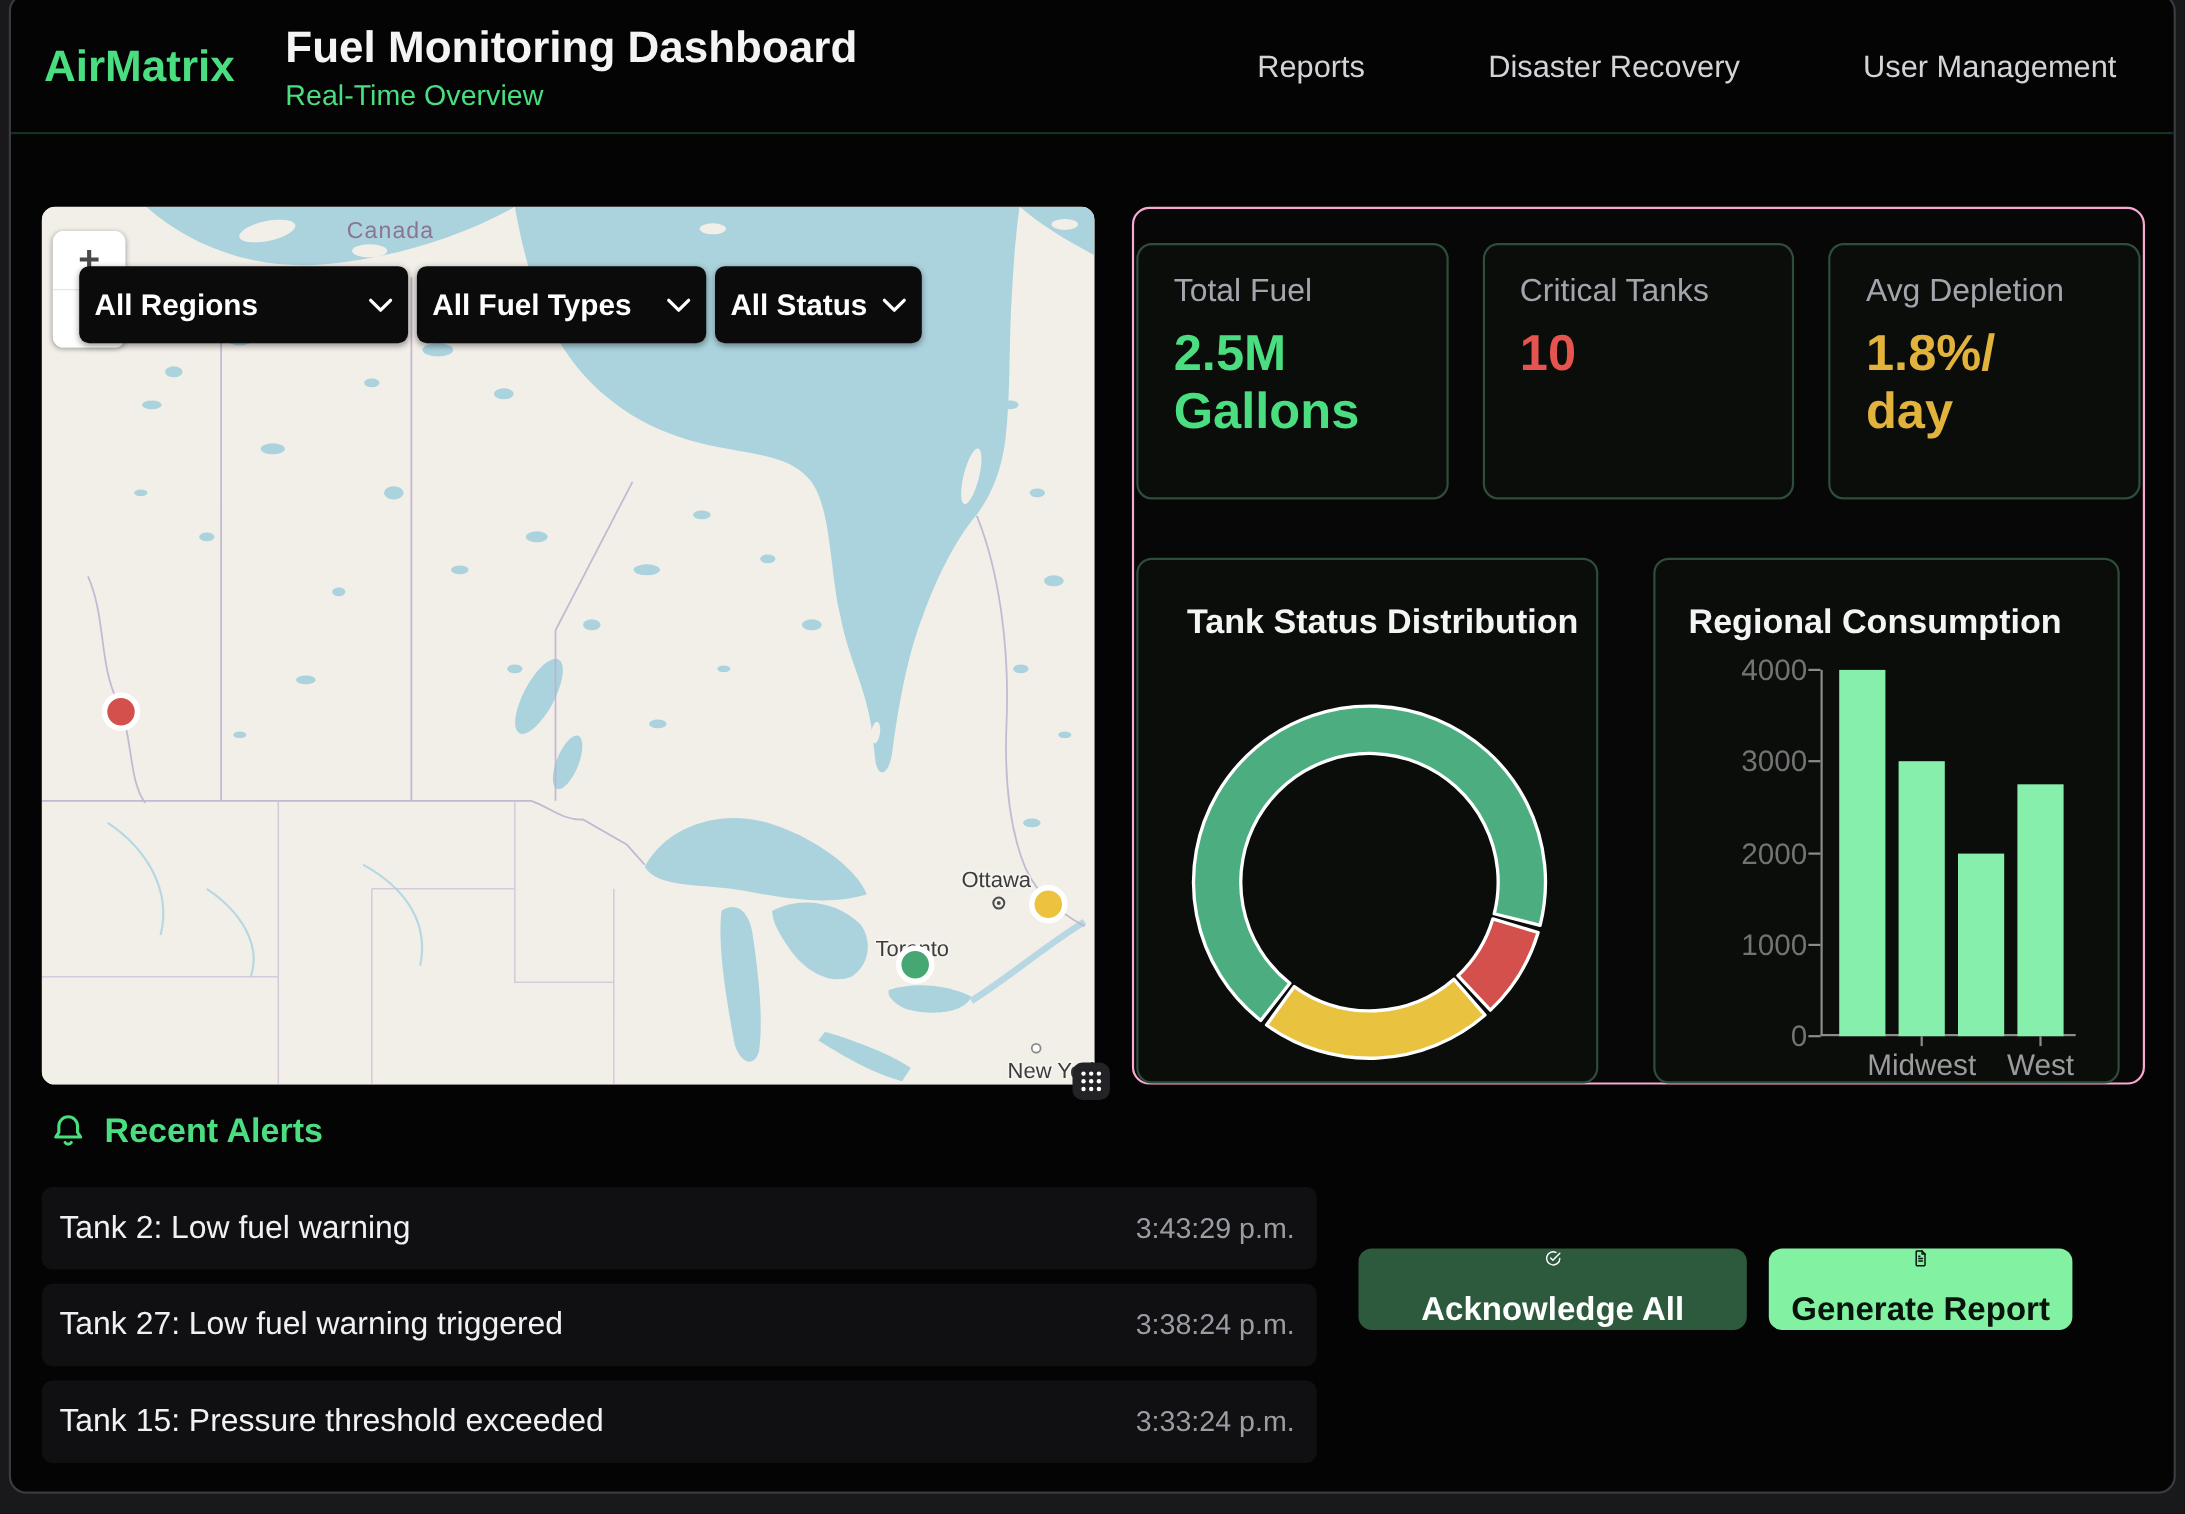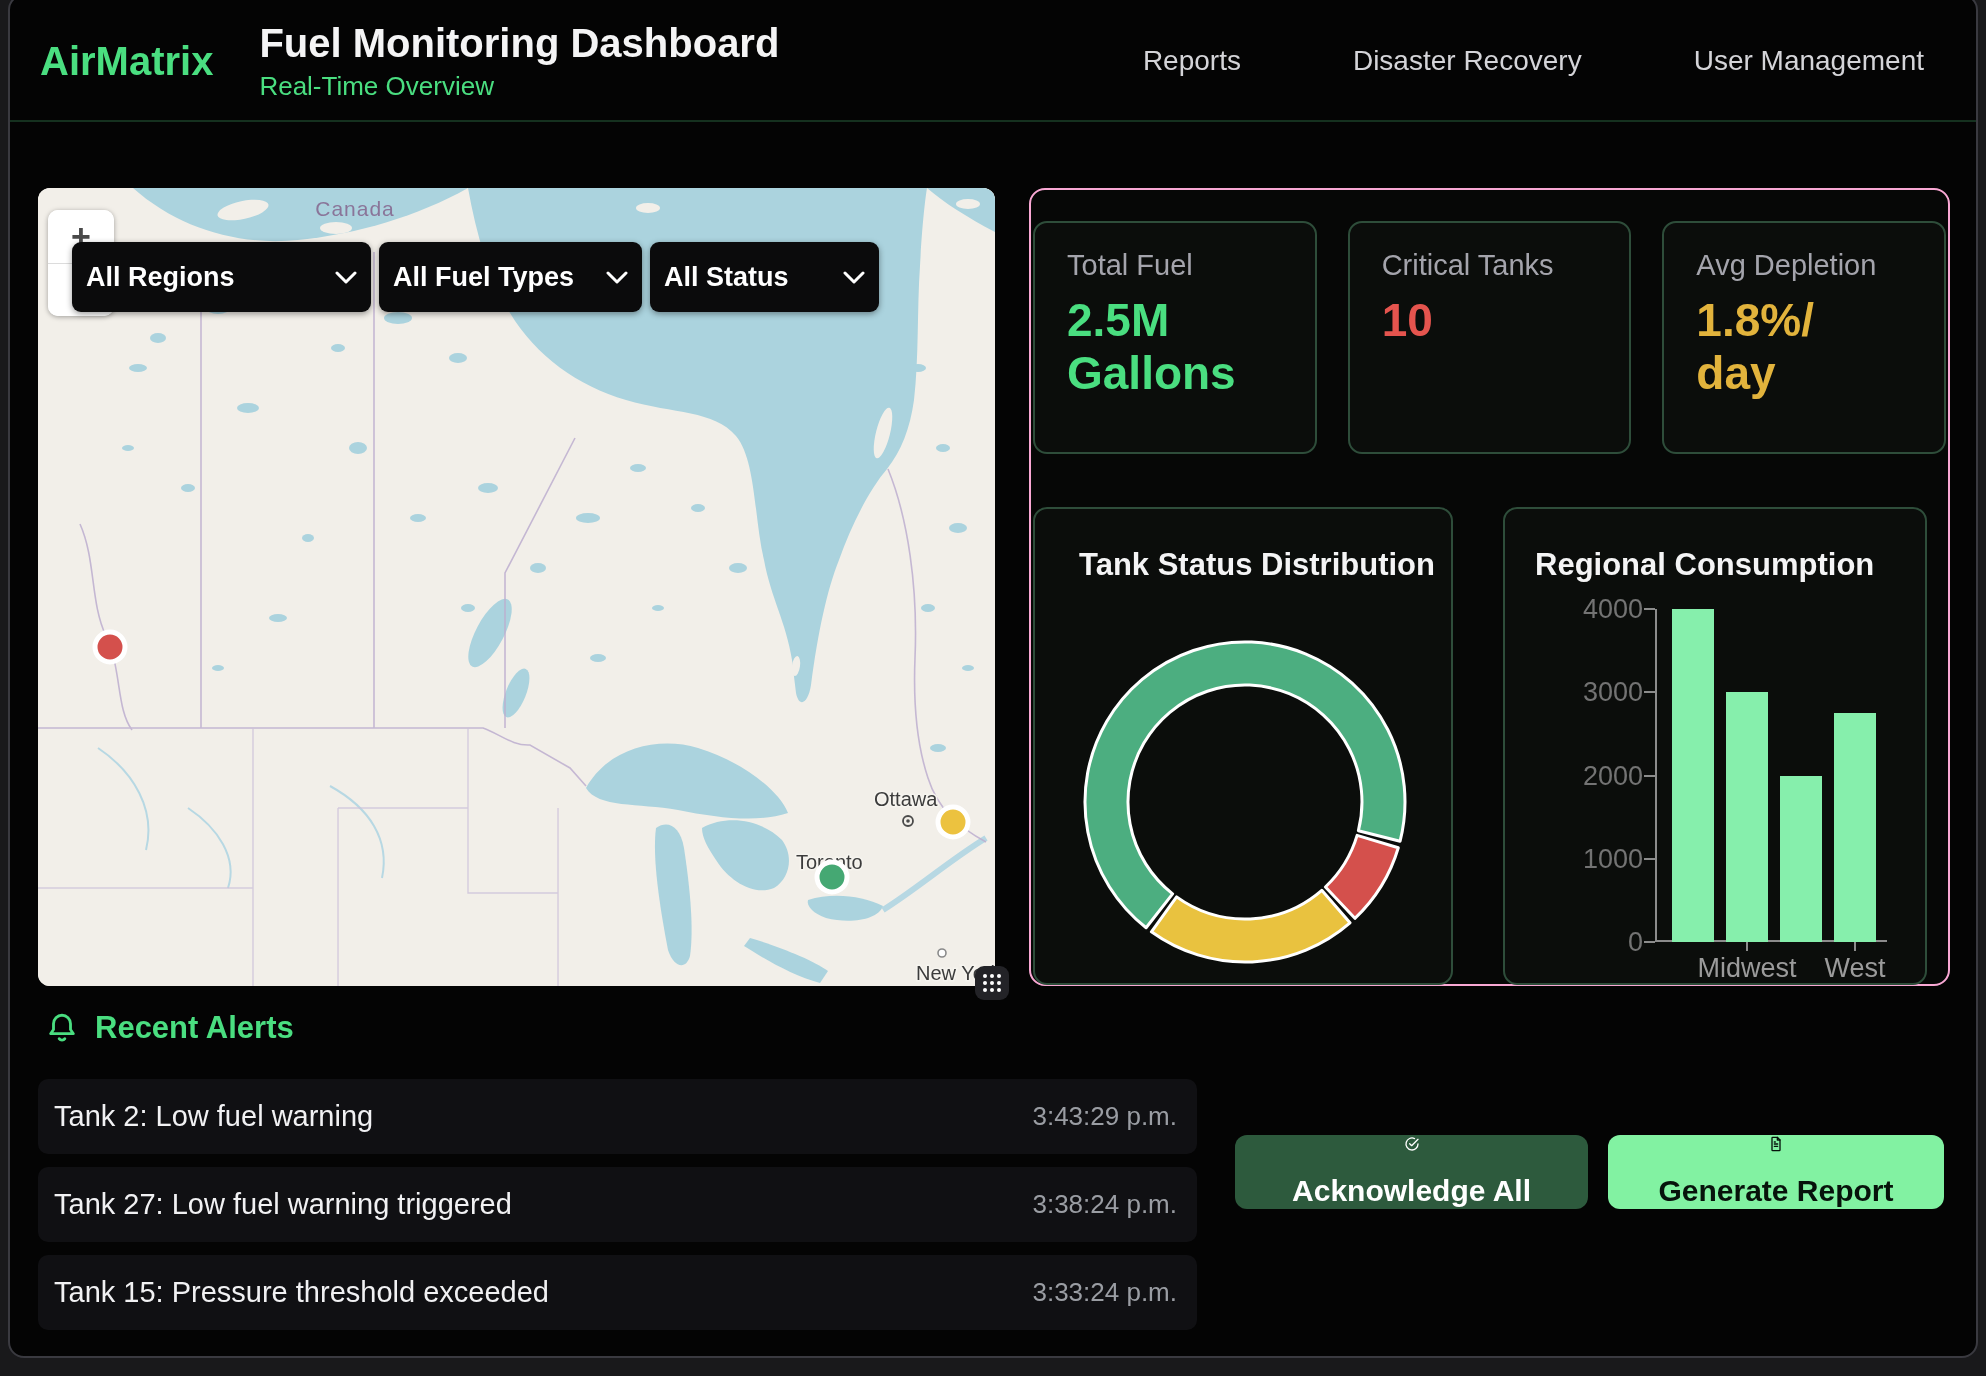--- a/index.html
+++ b/index.html
@@ -22,21 +22,21 @@
   .city-label{font-size:20px;fill:#3c3c3c;paint-order:stroke;stroke:#f6f4ef;stroke-width:3px;font-weight:500;}
   .zoomctl{position:absolute;left:10px;top:22px;width:66px;height:106px;background:#fff;border-radius:10px;
     box-shadow:0 1px 5px rgba(0,0,0,.35);z-index:5;display:flex;flex-direction:column;overflow:hidden;}
   .zoomctl button{flex:1;border:none;background:#fff;font-size:34px;font-weight:bold;color:#4a4a4a;cursor:pointer;line-height:1;}
   .zoomctl .zdiv{height:1px;background:#dcdcdc;}
   .filters{position:absolute;left:34px;top:54px;display:flex;gap:8px;z-index:10;}
   .dd{height:70px;background:#0b0b0c;border-radius:9px;display:flex;align-items:center;
     padding:0 14px;box-sizing:border-box;color:#fff;font-size:27px;font-weight:bold;cursor:pointer;
     box-shadow:0 2px 6px rgba(0,0,0,.4);}
   .dd svg{margin-left:auto;}
-  .dd.d1{width:299px;} .dd.d2{width:263px;} .dd.d3{width:229px;}
+  .dd.d1{width:299px;} .dd.d2{width:263px;} .dd.d3{width:188px;}
   .handle{position:absolute;right:-14px;bottom:-14px;width:34px;height:34px;background:#232327;
     border-radius:9px;z-index:12;display:flex;align-items:center;justify-content:center;cursor:grab;}
   
   .right{position:absolute;left:1019px;top:192px;width:921px;height:798px;border:2px solid #f9a8d4;
     border-radius:16px;background:#060706;box-sizing:border-box;}
   .stats{position:absolute;left:2px;top:31px;width:913px;display:grid;grid-template-columns:repeat(3,1fr);gap:31px;}
   .stat{height:233px;background:#0b0d0b;border:2px solid #2e4d3a;border-radius:14px;
     box-sizing:border-box;padding:26px 32px;}
   .slabel{color:#a4a4ac;font-size:29px;}
   .sval{font-size:46px;font-weight:bold;line-height:1.15;margin-top:12px;}
@@ -62,21 +62,21 @@
   .alerts-head{position:absolute;left:35px;top:1014px;display:flex;align-items:center;gap:16px;}
   .alerts-head h2{margin:0;color:#4ade80;font-size:31px;font-weight:bold;}
   .alert-row{position:absolute;left:28px;width:1159px;height:75px;background:#101013;border-radius:10px;
     display:flex;align-items:center;padding:0 20px 0 16px;box-sizing:border-box;cursor:pointer;}
   .alert-row .msg{color:#f1f1f3;font-size:29px;}
   .alert-row .time{margin-left:auto;color:#9a9da3;font-size:26px;}
   .btn{position:absolute;top:1139px;height:74px;border:none;border-radius:12px;display:flex;
     align-items:center;justify-content:center;gap:22px;font-size:30px;font-weight:bold;cursor:pointer;
     font-family:"Liberation Sans","DejaVu Sans",sans-serif;flex-direction:column;}
   .ack{left:1225px;width:353px;background:#2d5a3d;color:#fff;}
-  .gen{left:1598px;width:336px;background:#82f2a2;color:#07130b;}
+  .gen{left:1598px;width:276px;background:#82f2a2;color:#07130b;}
 </style>
 </head>
 <body>
 
 <div class="frame">
 
   <header>
     <div class="brand">AirMatrix</div>
     <div class="titles">
       <h1>Fuel Monitoring Dashboard</h1>

